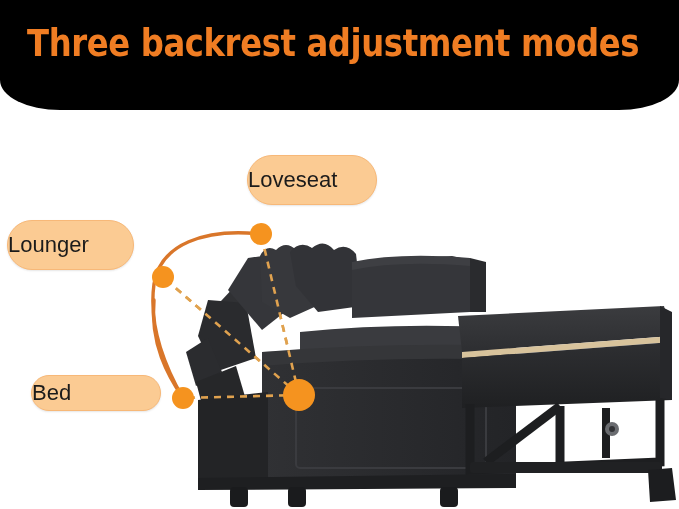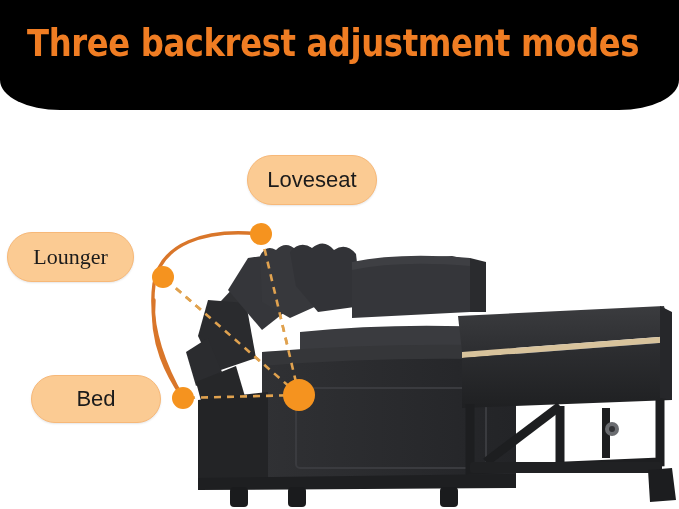--- a/index.html
+++ b/index.html
@@ -31,30 +31,30 @@
     line-height:44px;
   }
 
   
   .pill{
     position:absolute;
     background:#fbcb93;
     border:1.5px solid #f7b878;
     border-radius:999px;
     box-shadow:0 1px 2px rgba(0,0,0,0.10);
-    display:flex;align-items:center;justify-content:center;
+    display:flex;align-items:center;justify-content:flex-start;
     color:#1b1b1b;
     font-size:22px;
     font-family:"Liberation Sans","DejaVu Sans",sans-serif;
     font-weight:400;
     box-sizing:border-box;
   }
   #pill-loveseat{left:247px;top:155px;width:130px;height:50px;}
-  #pill-lounger {left:7px;  top:232px;width:127px;height:50px;font-family:Liberation Serif, serif;}
-  #pill-bed     {left:31px; top:375px;width:130px;height:48px;}
+  #pill-lounger {left:7px;  top:220px;width:127px;height:50px;}
+  #pill-bed     {left:31px; top:375px;width:130px;height:36px;}
 
   
   svg.layer{position:absolute;left:0;top:0;width:679px;height:509px;}
   #sofa-layer{z-index:2;}
   #anno-under{z-index:1;}
   #anno-over{z-index:3;}
   #pill-layer{z-index:4;}
 </style>
 </head>
 <body>

